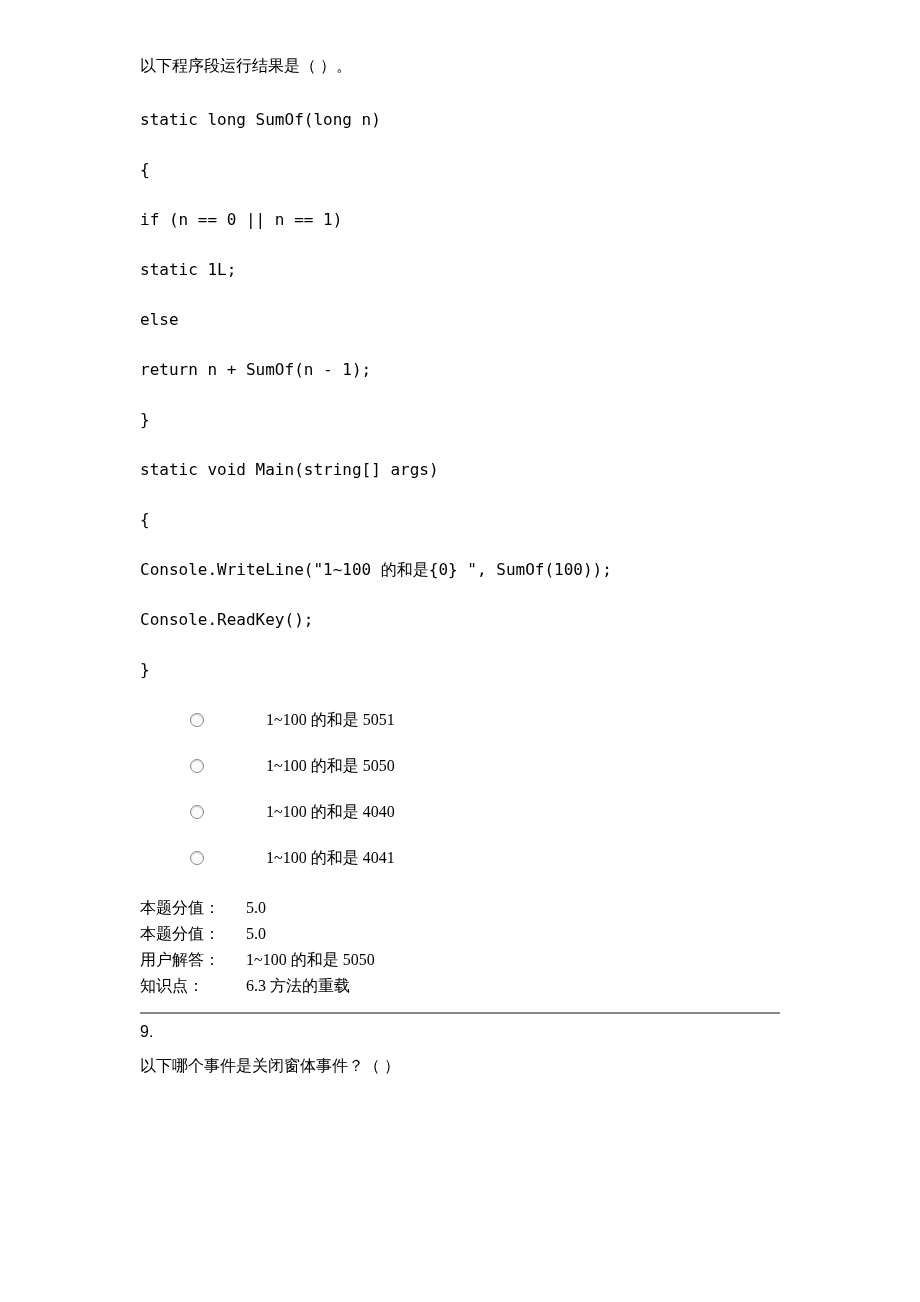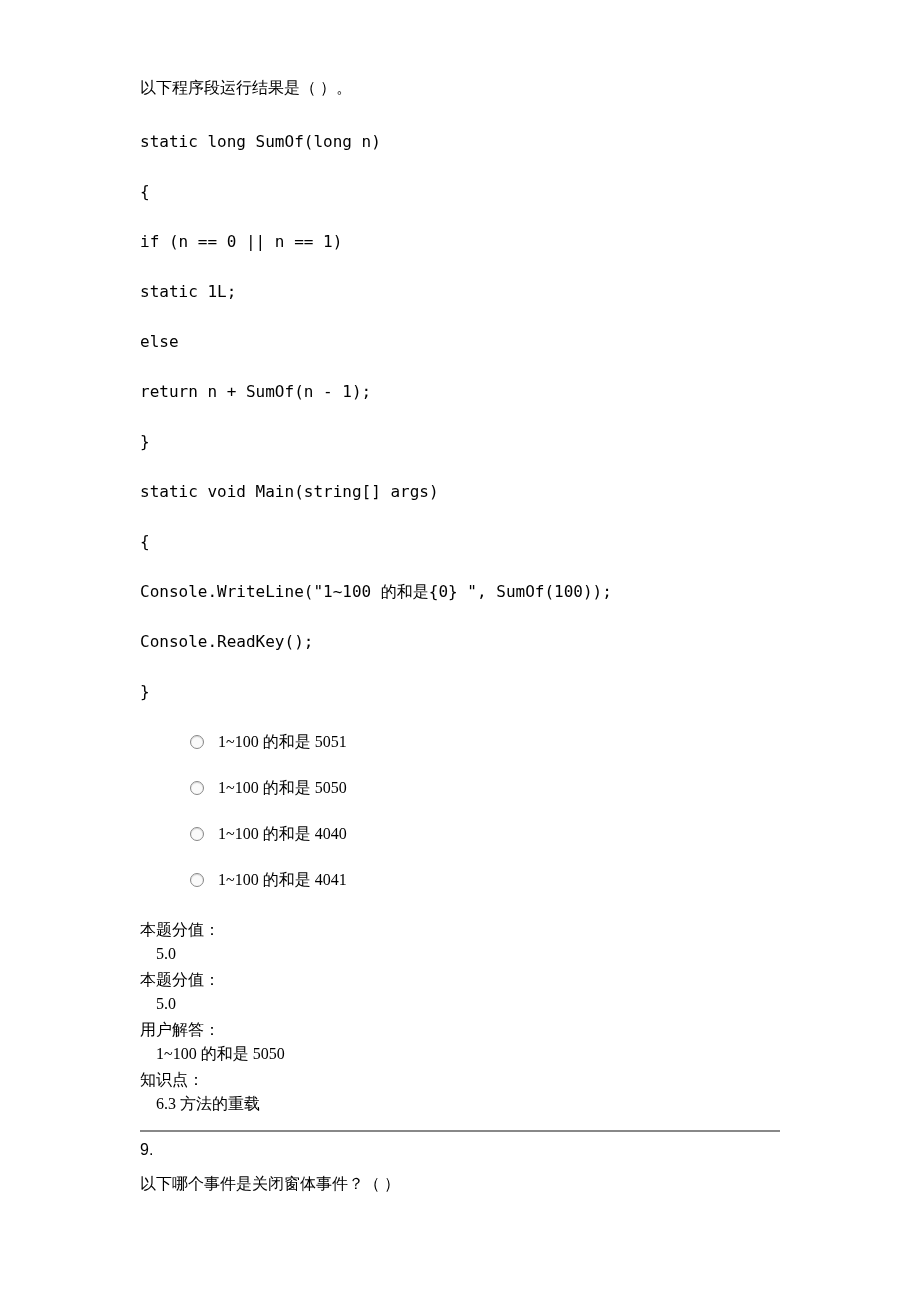--- a/index.html
+++ b/index.html
@@ -6,55 +6,55 @@
       font-family: "SimSun", "宋体", serif;
       font-size: 16px;
       line-height: 1.5;
       color: #000;
       background: #fff;
       margin: 0;
       padding: 0;
       width: 920px;
     }
     .container {
-      padding: 76px 140px 20px 140px;
+      padding: 54px 140px 20px 140px;
     }
     .question-text {
       margin: 0 0 30px 0;
     }
     .code-block p {
       margin: 0 0 26px 0;
       font-family: "SimSun", "宋体", monospace;
     }
     .options {
       margin: 26px 0 26px 50px;
     }
     .option-row {
       display: flex;
       align-items: center;
       margin-bottom: 22px;
+      gap: 48px;
     }
     .radio-circle {
       display: inline-block;
       width: 12px;
       height: 12px;
       border: 1px solid #888;
       border-radius: 50%;
       margin-right: 14px;
       background: #fafafa;
       box-shadow: inset 0 1px 1px rgba(0,0,0,0.15);
       flex-shrink: 0;
     }
     .meta-block {
       margin-top: 4px;
     }
     .meta-row {
       display: flex;
       margin-bottom: 2px;
-      flex-direction: column;
     }
     .meta-label {
       min-width: 90px;
     }
     .meta-value {
       margin-left: 16px;
     }
     hr.divider {
       margin: 14px 0 6px 0;
       border: none;

